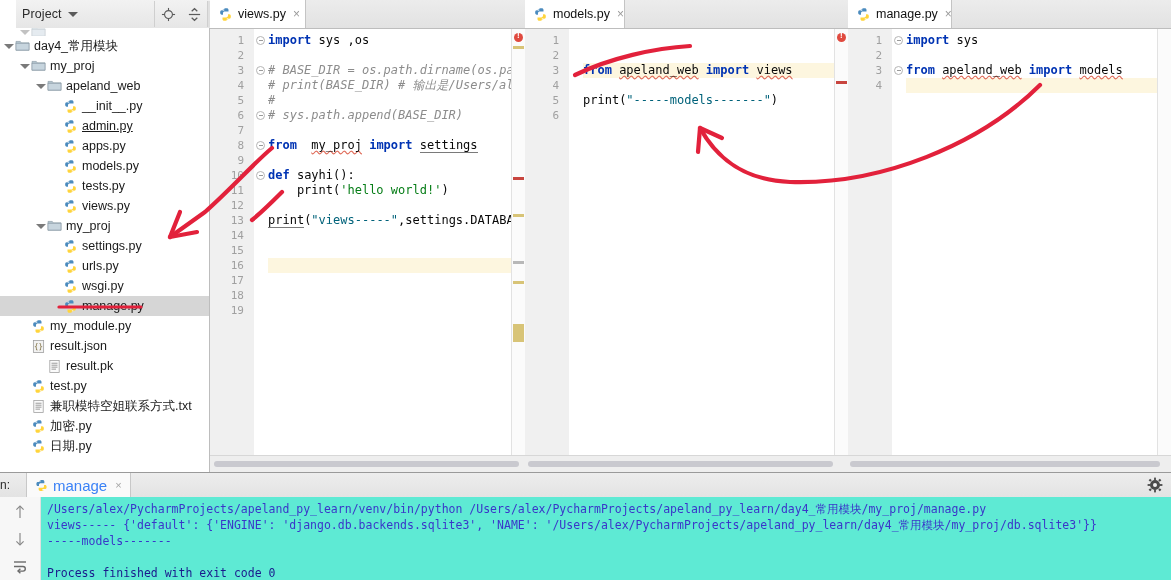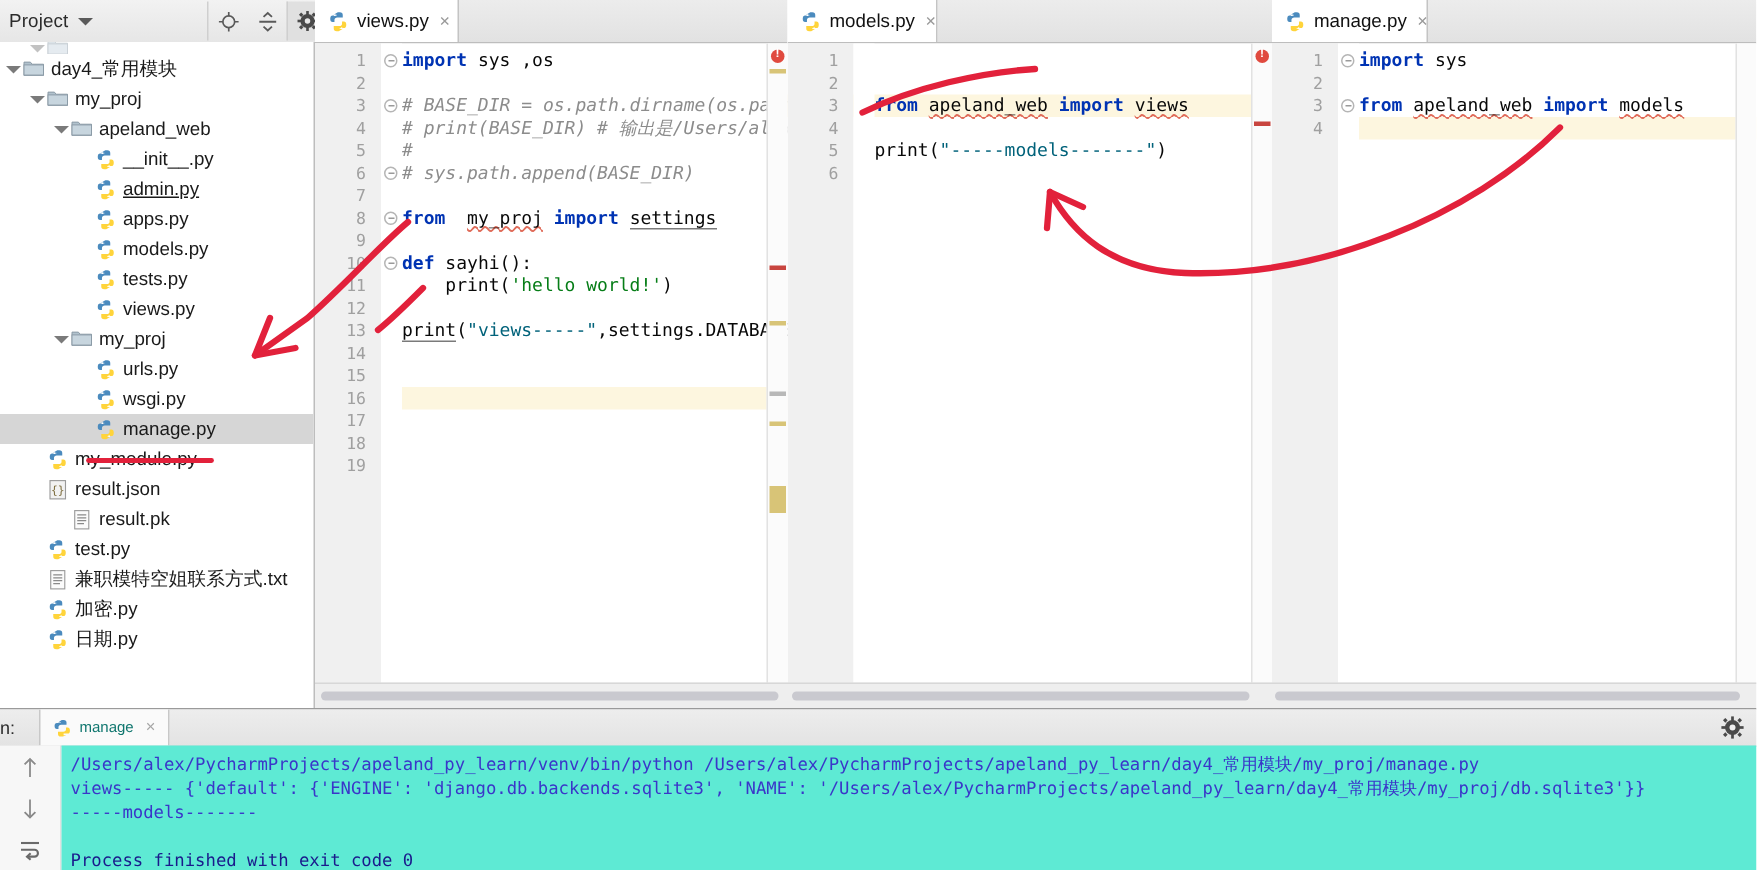--- a/index.html
+++ b/index.html
@@ -7,21 +7,21 @@
     width:1171px;height:580px;overflow:hidden;
     background:#ffffff;
     font-family:"Liberation Sans", sans-serif;
     font-size:12px;color:#000;
     -webkit-font-smoothing:antialiased;
   }
   #app{position:relative;width:1171px;height:580px;}
 
   
   .toolbar{
-    position:absolute;left:0;top:0;width:244px;height:28px;
+    position:absolute;left:16px;top:0;width:244px;height:28px;
     background:linear-gradient(#f2f2f2,#e6e6e6);
     border-bottom:1px solid #b9b9b9;
     display:flex;align-items:center;
   }
   .tb-title{
     font-size:12.5px;color:#2b2b2b;padding-left:6px;letter-spacing:.1px;
   }
   .tb-caret{
     margin-left:6px;width:0;height:0;border-left:5px solid transparent;
     border-right:5px solid transparent;border-top:5px solid #5a5a5a;
@@ -159,21 +159,21 @@
     display:flex;align-items:center;
   }
   .runlabel{
     font-size:12px;color:#2b2b2b;padding-left:0px;width:26px;
     overflow:hidden;white-space:nowrap;
   }
   .runtab{
     display:flex;align-items:center;height:24px;padding:0 8px;
     background:#fafafa;border-left:1px solid #c8c8c8;border-right:1px solid #c8c8c8;
   }
-  .runtab .tname{font-size:10px;color:#0f766e;margin-left:5px;text-align:right;}
+  .runtab .tname{font-size:15px;color:#3b82f6;margin-left:5px;text-align:right;}
   .runtab .tclose{margin-left:8px;color:#a5a5a5;font-size:11px;}
   .gear-right{
     position:absolute;right:8px;top:4px;width:16px;height:16px;
   }
   .console-tools{
     position:absolute;left:0;top:24px;width:40px;bottom:0;
     background:#f7f7f7;border-right:1px solid #e0e0e0;
     display:flex;flex-direction:column;align-items:center;padding-top:6px;gap:9px;
   }
   .ctool{width:20px;height:18px;display:flex;align-items:center;justify-content:center;}
@@ -334,20 +334,30 @@
             </svg></span>
           <span class="lbl">views.py</span>
         </div>
         <div class="row" style="padding-left: 36px;">
           <span class="arrow down"></span>
           <span class="ico"><svg width="15" height="13" viewBox="0 0 16 14">
               <path d="M1 2.6h4.6l1.2 1.5H15v8H1z" fill="#b1c2cd" stroke="#8b9aa6" stroke-width=".7"></path>
               <rect x="1" y="4.6" width="14" height="7.3" fill="#c7d5de" stroke="#8b9aa6" stroke-width=".7"></rect>
             </svg></span>
           <span class="lbl">my_proj</span>
+        </div>
+        <div class="row" style="padding-left: 52px;">
+          <span class="arrow"></span>
+          <span class="ico"><svg width="15" height="15" viewBox="0 0 16 16">
+              <path d="M7.7 1.3h1.4c1.4 0 2.1.6 2.1 1.9v1.7H7.3c-1.2 0-2 .7-2 1.9v1.4H4c-1.1 0-1.7-.8-1.7-2.3 0-1.6.6-2.4 1.7-2.4h3V3h-2.3" fill="#4b8bbe"></path>
+              <path d="M8.3 14.7H6.9c-1.4 0-2.1-.6-2.1-1.9v-1.7h3.9c1.2 0 2-.7 2-1.9V7.8H12c1.1 0 1.7.8 1.7 2.3 0 1.6-.6 2.4-1.7 2.4H9V13h2.3" fill="#ffd43b"></path>
+              <circle cx="5.6" cy="3.3" r=".62" fill="#fff"></circle>
+              <circle cx="10.4" cy="12.6" r=".62" fill="#fff"></circle>
+            </svg></span>
+          <span class="lbl">settings.py</span>
         </div>
         <div class="row" style="padding-left: 52px;">
           <span class="arrow"></span>
           <span class="ico"><svg width="15" height="15" viewBox="0 0 16 16">
               <path d="M7.7 1.3h1.4c1.4 0 2.1.6 2.1 1.9v1.7H7.3c-1.2 0-2 .7-2 1.9v1.4H4c-1.1 0-1.7-.8-1.7-2.3 0-1.6.6-2.4 1.7-2.4h3V3h-2.3" fill="#4b8bbe"></path>
               <path d="M8.3 14.7H6.9c-1.4 0-2.1-.6-2.1-1.9v-1.7h3.9c1.2 0 2-.7 2-1.9V7.8H12c1.1 0 1.7.8 1.7 2.3 0 1.6-.6 2.4-1.7 2.4H9V13h2.3" fill="#ffd43b"></path>
               <circle cx="5.6" cy="3.3" r=".62" fill="#fff"></circle>
               <circle cx="10.4" cy="12.6" r=".62" fill="#fff"></circle>
             </svg></span>
           <span class="lbl">urls.py</span>

